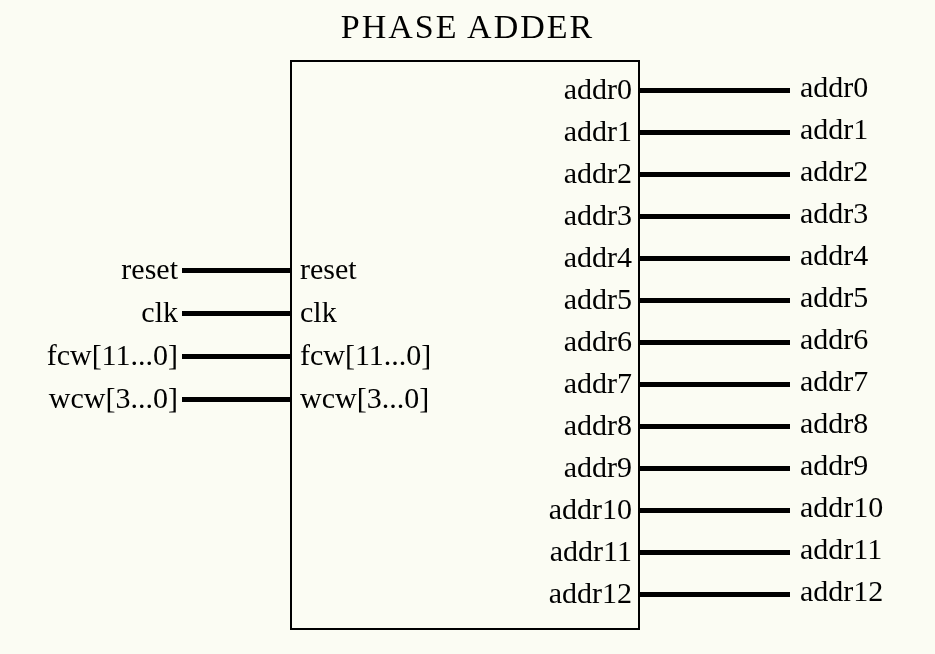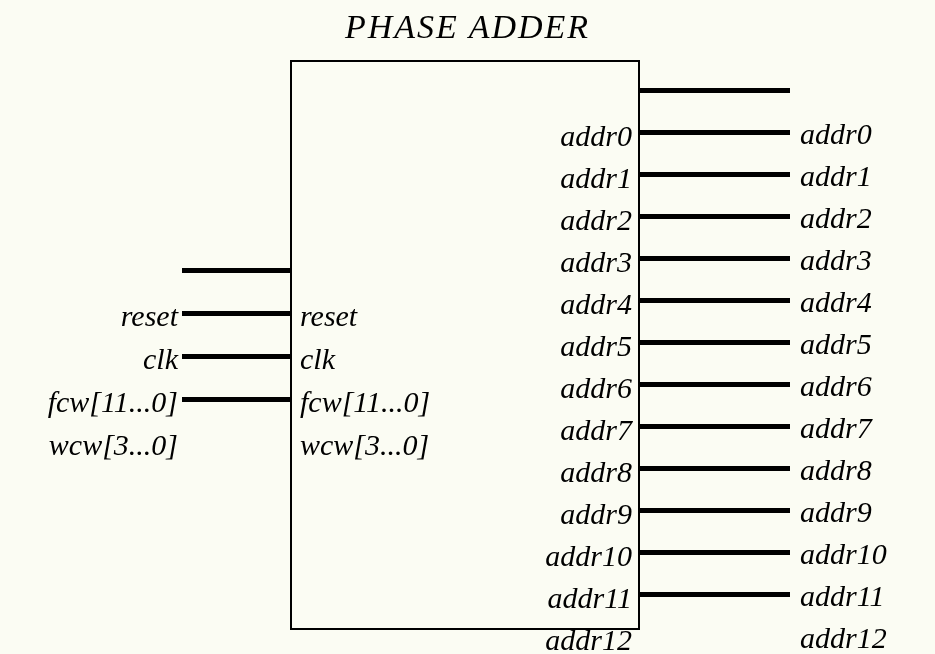--- a/index.html
+++ b/index.html
@@ -1,36 +1,36 @@
 <!DOCTYPE html>
 <html><head>
   <meta charset="utf-8">
   <style>
-    * { margin:0; padding:0; box-sizing:border-box;font-style:italic; }
+    * { margin:0; padding:0; box-sizing:border-box; }
     body {
       width:935px; height:654px;
       background:#fbfcf3;
       font-family:"Times New Roman", Times, serif;
       font-size:30px; color:#000;
       position:relative;
     }
     .title {
       position:absolute; top:8px; left:0; width:935px;
       text-align:center; font-size:34px; letter-spacing:2px;
     }
     .box {
       position:absolute; left:290px; top:60px;
       width:350px; height:570px;
       border:2px solid #000;
     }
     .wire {
       position:absolute; height:5px; background:#000;
     }
     .lbl {
-      position:absolute; white-space:nowrap;margin-top:47px;
+      position:absolute; white-space:nowrap;
     }
   </style>
 </head>
 <body>
 
 <div class="title">PHASE  ADDER</div>
 <div class="box"></div>
 <div id="dyn">
     <div class="lbl" style="right: 757px; top: 252px; text-align: right;">reset</div>
     <div class="wire" style="left: 182px; top: 268px; width: 108px;"></div>

